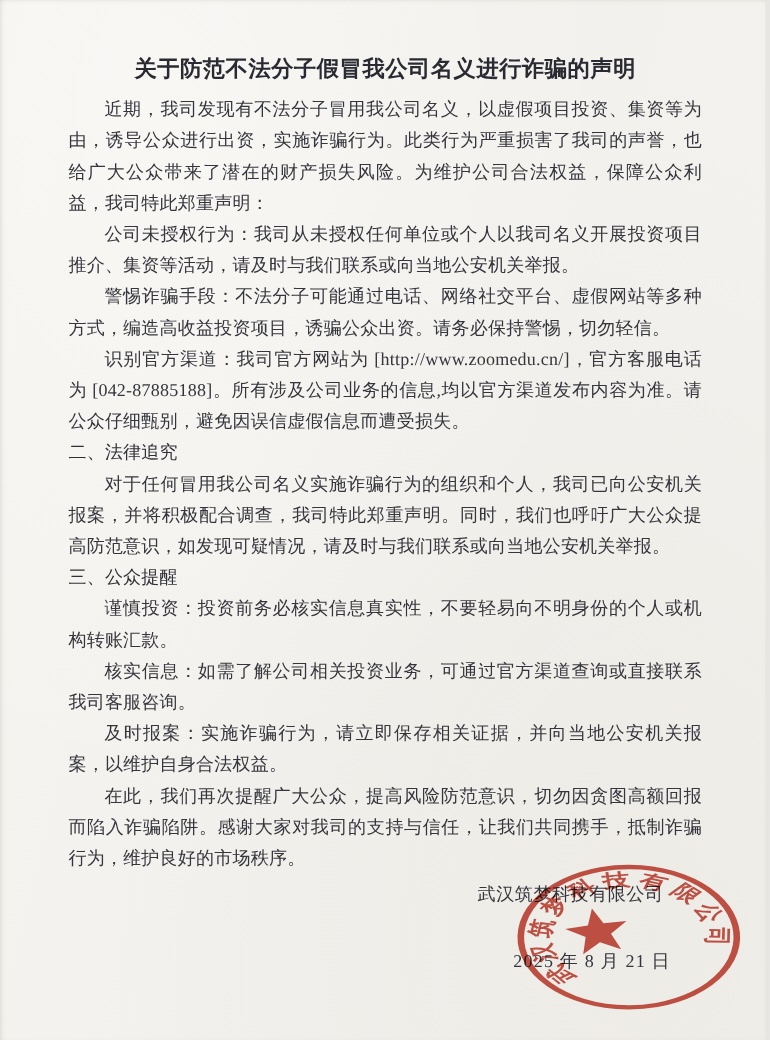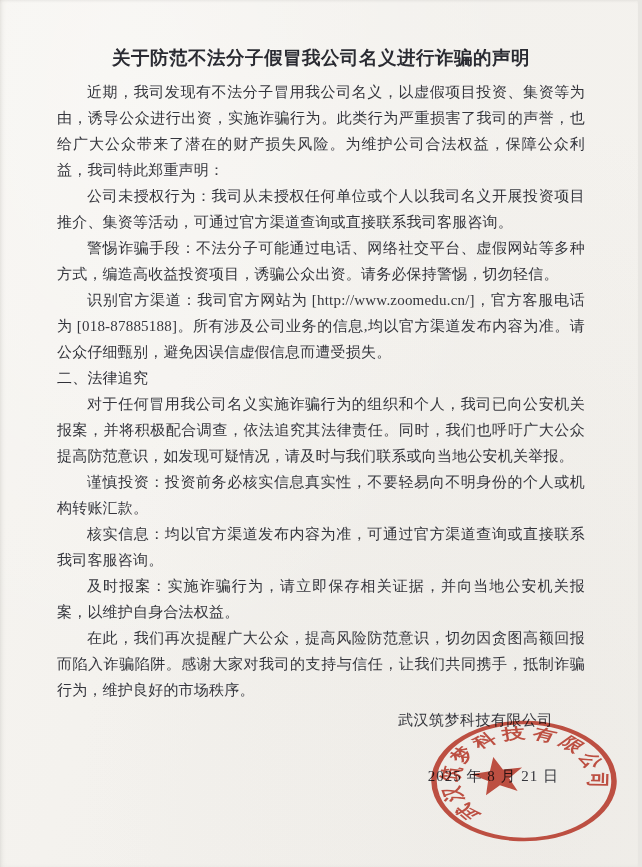--- a/index.html
+++ b/index.html
@@ -91,34 +91,35 @@
 
 <div class="page">
 
   <div class="content">
 
     <h1 class="doc-title">关于防范不法分子假冒我公司名义进行诈骗的声明</h1>
 
     <p class="para">近期，我司发现有不法分子冒用我公司名义，以虚假项目投资、集资等为由，诱导公众进行出资，实施诈骗行为。此类行为严重损害了我司的声誉，也给广大公众带来了潜在的财产损失风险。为维护公司合法权益，保障公众利益，我司特此郑重声明：</p>
 
 
-    <p class="para">公司未授权行为：我司从未授权任何单位或个人以我司名义开展投资项目推介、集资等活动，可通过官方渠道查询或直接联系我司客服咨询。</p>
+    <p class="para">公司未授权行为：我司从未授权任何单位或个人以我司名义开展投资项目推介、集资等活动，请及时与我们联系或向当地公安机关举报。</p>
 
     <p class="para">警惕诈骗手段：不法分子可能通过电话、网络社交平台、虚假网站等多种方式，编造高收益投资项目，诱骗公众出资。请务必保持警惕，切勿轻信。</p>
 
-    <p class="para">识别官方渠道：我司官方网站为 [http://www.zoomedu.cn/]，官方客服电话为 [018-87885188]。所有涉及公司业务的信息,均以官方渠道发布内容为准。请公众仔细甄别，避免因误信虚假信息而遭受损失。</p>
+    <p class="para">识别官方渠道：我司官方网站为 [http://www.zoomedu.cn/]，官方客服电话为 [042-87885188]。所有涉及公司业务的信息,均以官方渠道发布内容为准。请公众仔细甄别，避免因误信虚假信息而遭受损失。</p>
 
     <p class="section-heading">二、法律追究</p>
 
-    <p class="para">对于任何冒用我公司名义实施诈骗行为的组织和个人，我司已向公安机关报案，并将积极配合调查，依法追究其法律责任。同时，我们也呼吁广大公众提高防范意识，如发现可疑情况，请及时与我们联系或向当地公安机关举报。</p>
+    <p class="para">对于任何冒用我公司名义实施诈骗行为的组织和个人，我司已向公安机关报案，并将积极配合调查，我司特此郑重声明。同时，我们也呼吁广大公众提高防范意识，如发现可疑情况，请及时与我们联系或向当地公安机关举报。</p>
 
+    <p class="section-heading">三、公众提醒</p>
 
     <p class="para">谨慎投资：投资前务必核实信息真实性，不要轻易向不明身份的个人或机构转账汇款。</p>
 
-    <p class="para">核实信息：均以官方渠道发布内容为准，可通过官方渠道查询或直接联系我司客服咨询。</p>
+    <p class="para">核实信息：如需了解公司相关投资业务，可通过官方渠道查询或直接联系我司客服咨询。</p>
 
     <p class="para">及时报案：实施诈骗行为，请立即保存相关证据，并向当地公安机关报案，以维护自身合法权益。</p>
 
     <p class="para">在此，我们再次提醒广大公众，提高风险防范意识，切勿因贪图高额回报而陷入诈骗陷阱。感谢大家对我司的支持与信任，让我们共同携手，抵制诈骗行为，维护良好的市场秩序。</p>
 
     <div class="signature-block">
       <div class="signature-company">武汉筑梦科技有限公司</div>
       <div class="signature-date">2025 年 8 月 21 日</div>
     </div>
 

